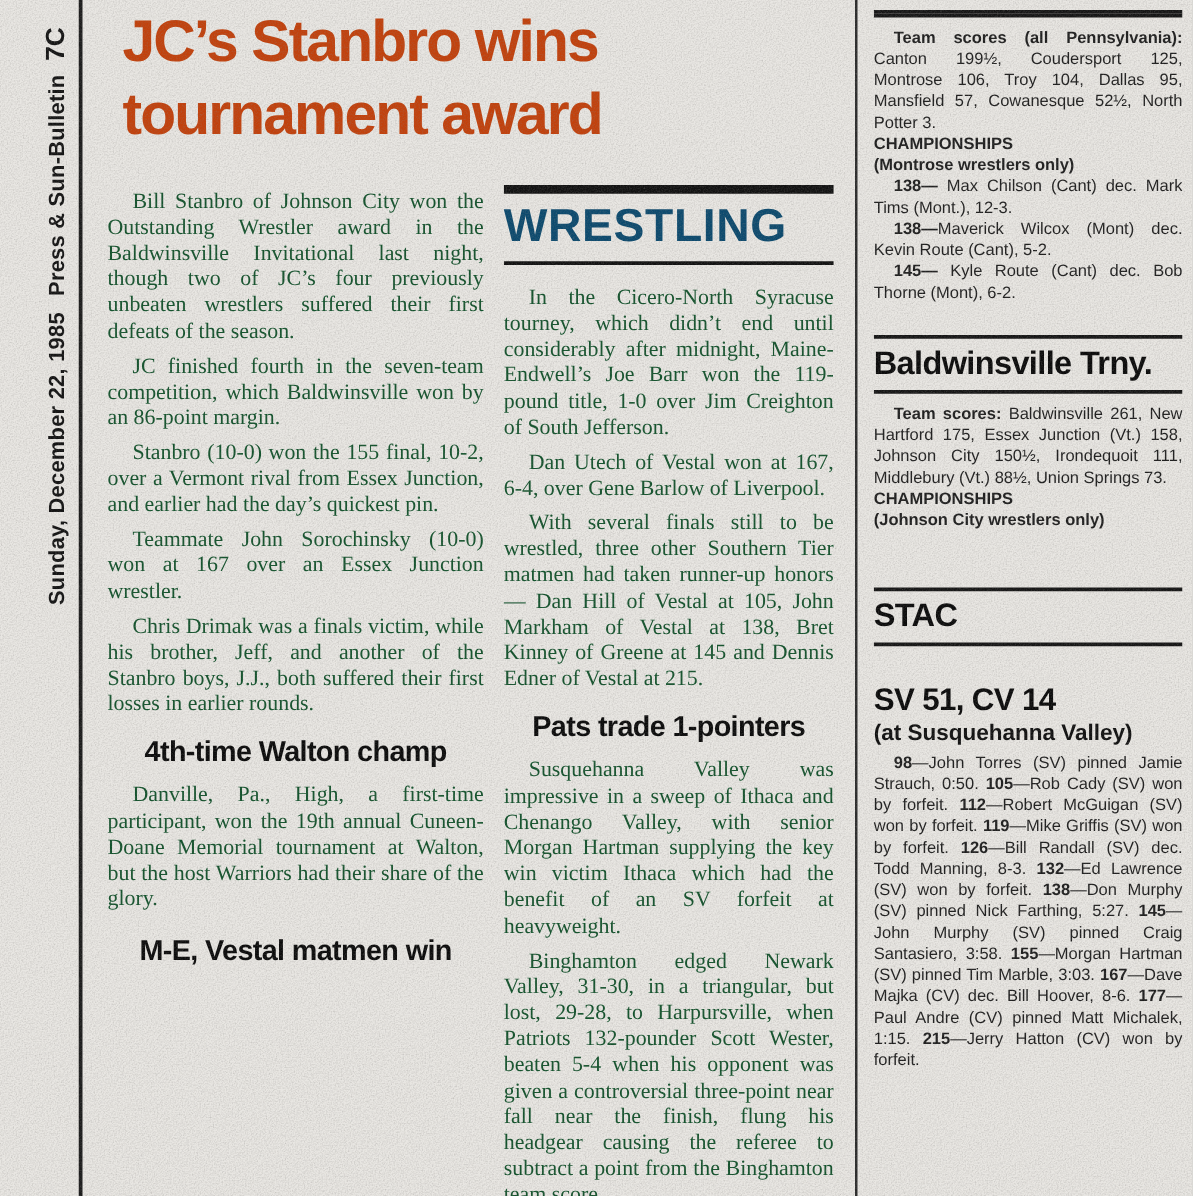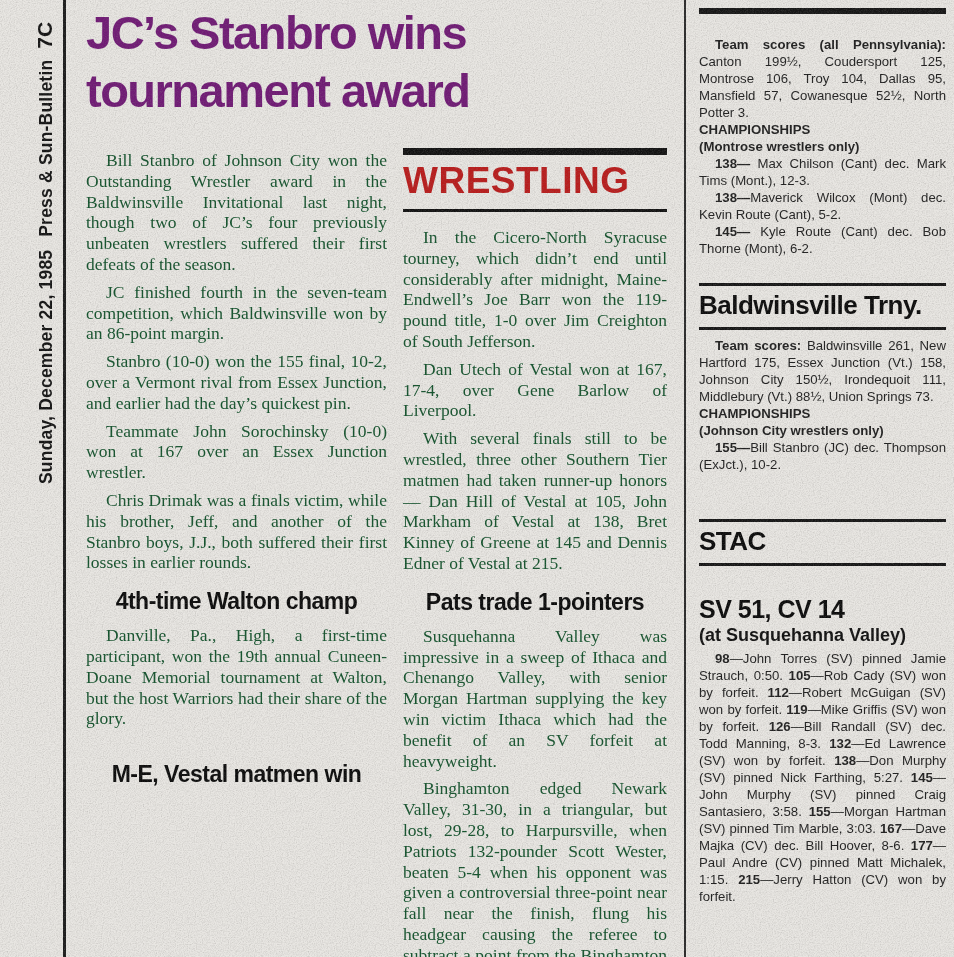--- a/index.html
+++ b/index.html
@@ -12,43 +12,43 @@
   .edge-rule { position:absolute; left:63px; top:0; width:3px; height:957px; background:#1c1c1c; }
   .masthead {
     position:absolute; top:484px; left:33px; transform-origin:0 0; transform:rotate(-90deg);
     white-space:nowrap; font-family:"Liberation Sans", sans-serif; font-weight:700; color:#141414;
   }
   .masthead .date   { font-size:17.5px; letter-spacing:0.2px; }
   .masthead .paper  { font-size:17.5px; margin-left:13px; letter-spacing:0.2px; }
   .masthead .edition{ font-size:21px; margin-left:11px; }
   
   .headline {
-    position:absolute; left:86px; top:4px; width:600px;
+    position:absolute; left:98px; top:4px; width:600px;
     font-family:"Liberation Sans", sans-serif; font-weight:700;
-    font-size:47px; line-height:58px; letter-spacing:-1.5px; color:#701a75;
+    font-size:47px; line-height:58px; letter-spacing:-1.5px; color:#c2410c;
   }
   
   .col-left  { position:absolute; left:86px;  top:150px; width:301px; height:807px; overflow:hidden; }
   .col-mid   { position:absolute; left:403px; top:148px; width:264px; height:809px; overflow:hidden; }
   .body-p {
     font-size:17.5px; line-height:20.8px; text-align:justify; text-indent:20px;
     margin:0 0 7px 0; color:#14532d;
   }
   .sub-head {
     font-family:"Liberation Sans", sans-serif; font-weight:700; font-size:23px;
     letter-spacing:-0.5px; margin:15px 0 10px 0; color:#0b0b0b;text-align:center;
   }
   
   .wrestling-box {
     border-top:7px solid #121212; border-bottom:3px solid #121212;
     padding:7px 0 9px 0; margin:0 0 15px 0;
   }
   .wrestling-title {
     font-family:"Liberation Sans", sans-serif; font-weight:700;
-    font-size:37px; line-height:38px; letter-spacing:0.5px; color:#b91c1c;
+    font-size:37px; line-height:38px; letter-spacing:0.5px; color:#0c4a6e;
   }
   
   .col-divider { position:absolute; left:684px; top:0; width:2px; height:957px; background:#2b2b2b; }
   
   .col-right {
     position:absolute; left:699px; top:8px; width:247px; height:949px; overflow:hidden;
     font-family:"Liberation Sans", sans-serif;
   }
   .rule       { height:3px; background:#161616; }
   .box-title  { font-weight:700; font-size:26px; letter-spacing:-0.5px; padding:4px 0 6px 0; color:#0b0b0b; }
@@ -79,58 +79,57 @@
   </div>
 
   <div class="col-left">
     <p class="body-p">Bill Stanbro of Johnson City won the Outstanding Wrestler award in the Baldwinsville Invitational last night, though two of JC’s four previously unbeaten wrestlers suffered their first defeats of the season.</p>
     <p class="body-p">JC finished fourth in the seven-team competition, which Baldwinsville won by an 86-point margin.</p>
     <p class="body-p">Stanbro (10-0) won the 155 final, 10-2, over a Vermont rival from Essex Junction, and earlier had the day’s quickest pin.</p>
     <p class="body-p">Teammate John Sorochinsky (10-0) won at 167 over an Essex Junction wrestler.</p>
     <p class="body-p">Chris Drimak was a finals victim, while his brother, Jeff, and another of the Stanbro boys, J.J., both suffered their first losses in earlier rounds.</p>
     <div class="sub-head">4th-time Walton champ</div>
     <p class="body-p">Danville, Pa., High, a first-time participant, won the 19th annual Cuneen-Doane Memorial tournament at Walton, but the host Warriors had their share of the glory.</p>
-    <div class="sub-head" style="margin-top:32px">M-E, Vestal matmen win</div>
+    <div class="sub-head" style="margin-top:18px">M-E, Vestal matmen win</div>
   </div>
 
   <div class="col-mid">
     <div class="wrestling-box">
       <div class="wrestling-title">WRESTLING</div>
     </div>
     <p class="body-p">In the Cicero-North Syracuse tourney, which didn’t end until considerably after midnight, Maine-Endwell’s Joe Barr won the 119-pound title, 1-0 over Jim Creighton of South Jefferson.</p>
-    <p class="body-p">Dan Utech of Vestal won at 167, 17-4, over Gene Barlow of Liverpool.</p>
+    <p class="body-p">Dan Utech of Vestal won at 167, 6-4, over Gene Barlow of Liverpool.</p>
     <p class="body-p">With several finals still to be wrestled, three other Southern Tier matmen had taken runner-up honors — Dan Hill of Vestal at 105, John Markham of Vestal at 138, Bret Kinney of Greene at 145 and Dennis Edner of Vestal at 215.</p>
     <div class="sub-head">Pats trade 1-pointers</div>
     <p class="body-p">Susquehanna Valley was impressive in a sweep of Ithaca and Chenango Valley, with senior Morgan Hartman supplying the key win victim Ithaca which had the benefit of an SV forfeit at heavyweight.</p>
     <p class="body-p">Binghamton edged Newark Valley, 31-30, in a triangular, but lost, 29-28, to Harpursville, when Patriots 132-pounder Scott Wester, beaten 5-4 when his opponent was given a controversial three-point near fall near the finish, flung his headgear causing the referee to subtract a point from the Binghamton team score.</p>
   </div>
 
   <div class="col-divider"></div>
 
   <div class="col-right">
 
     <div class="rule"></div>
     <div class="rule"></div>
-    <div class="agate" style="padding-top:22px">
+    <div class="agate" style="padding-top:7px">
       <p class="indent"><span class="b">Team scores (all Pennsylvania):</span><span> Canton 199½, Coudersport 125, Montrose 106, Troy 104, Dallas 95, Mansfield 57, Cowanesque 52½, North Potter 3.</span></p>
       <p class="b">CHAMPIONSHIPS</p>
       <p class="b">(Montrose wrestlers only)</p>
       <p class="indent"><span class="b">138—</span><span> Max Chilson (Cant) dec. Mark Tims (Mont.), 12-3.</span></p>
       <p class="indent"><span class="b">138—</span><span>Maverick Wilcox (Mont) dec. Kevin Route (Cant), 5-2.</span></p>
       <p class="indent"><span class="b">145—</span><span> Kyle Route (Cant) dec. Bob Thorne (Mont), 6-2.</span></p>
     </div>
 
     <div class="rule mt-troy"></div>
     <div class="box-title">Baldwinsville Trny.</div>
     <div class="rule"></div>
     <div class="agate" style="padding-top:7px">
       <p class="indent"><span class="b">Team scores:</span><span> Baldwinsville 261, New Hartford 175, Essex Junction (Vt.) 158, Johnson City 150½, Irondequoit 111, Middlebury (Vt.) 88½, Union Springs 73.</span></p>
       <p class="b">CHAMPIONSHIPS</p>
       <p class="b">(Johnson City wrestlers only)</p>
-      <p class="indent"><span class="b">155—</span><span>Bill Stanbro (JC) dec. Thompson (ExJct.), 10-2.</span></p>
     </div>
 
     <div class="rule mt-bald"></div>
     <div class="box-title">STAC</div>
     <div class="rule"></div>
     <div class="score-head">SV 51, CV 14</div>
     <div class="venue">(at Susquehanna Valley)</div>
     <div class="agate">
       <p class="indent"><span class="b">98</span><span>—John Torres (SV) pinned Jamie Strauch, 0:50. </span><span class="b">105</span><span>—Rob Cady (SV) won by forfeit. </span><span class="b">112</span><span>—Robert McGuigan (SV) won by forfeit. </span><span class="b">119</span><span>—Mike Griffis (SV) won by forfeit. </span><span class="b">126</span><span>—Bill Randall (SV) dec. Todd Manning, 8-3. </span><span class="b">132</span><span>—Ed Lawrence (SV) won by forfeit. </span><span class="b">138</span><span>—Don Murphy (SV) pinned Nick Farthing, 5:27. </span><span class="b">145</span><span>—John Murphy (SV) pinned Craig Santasiero, 3:58. </span><span class="b">155</span><span>—Morgan Hartman (SV) pinned Tim Marble, 3:03. </span><span class="b">167</span><span>—Dave Majka (CV) dec. Bill Hoover, 8-6. </span><span class="b">177</span><span>—Paul Andre (CV) pinned Matt Michalek, 1:15. </span><span class="b">215</span><span>—Jerry Hatton (CV) won by forfeit.</span></p>
 

